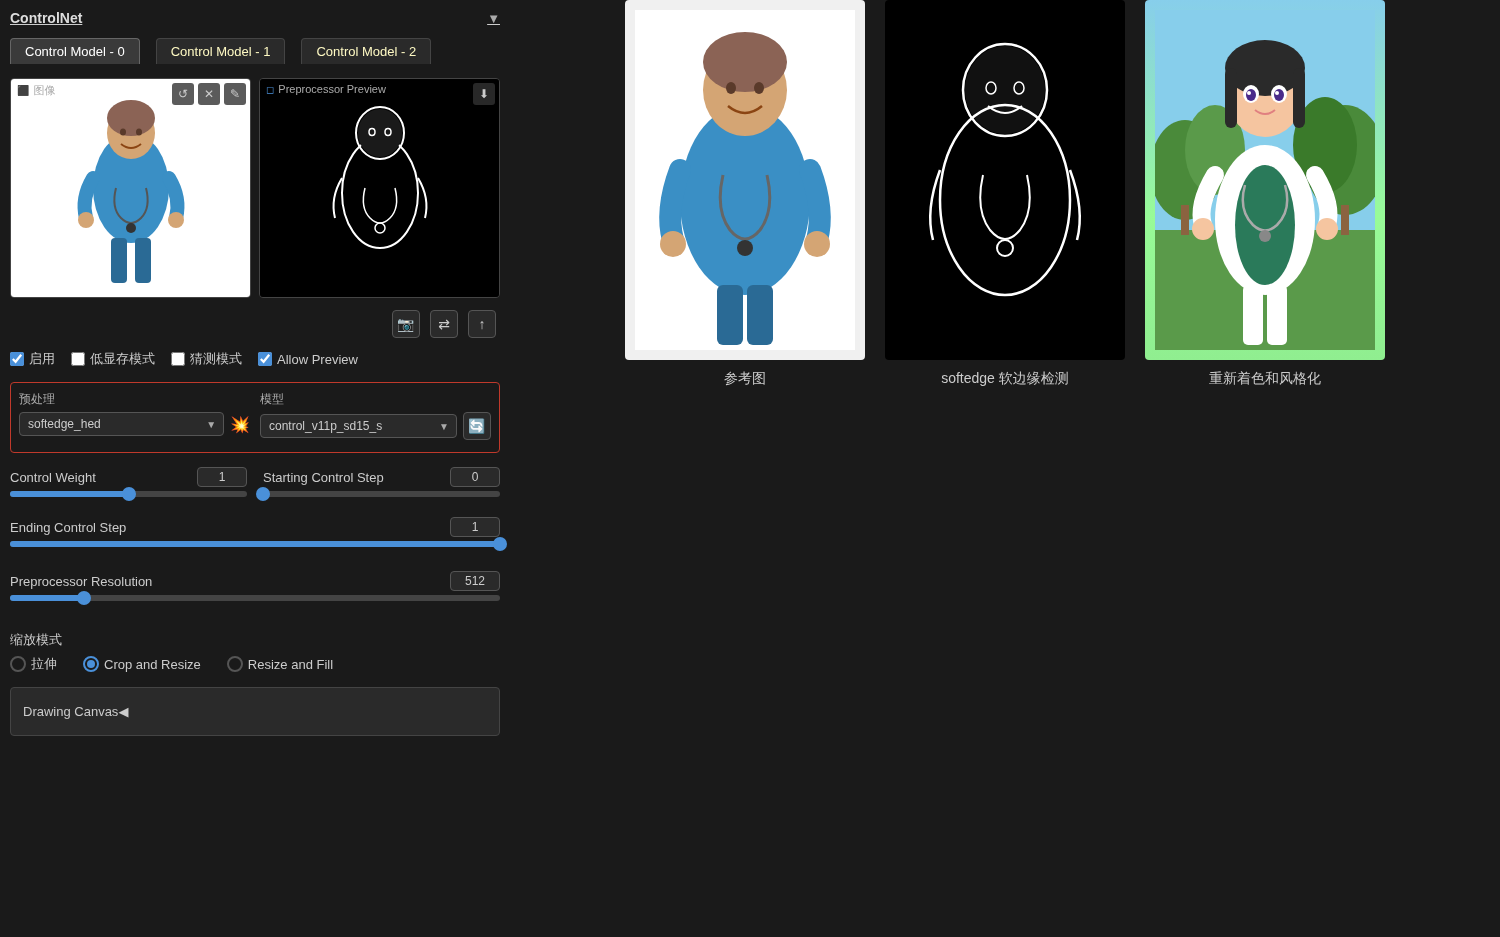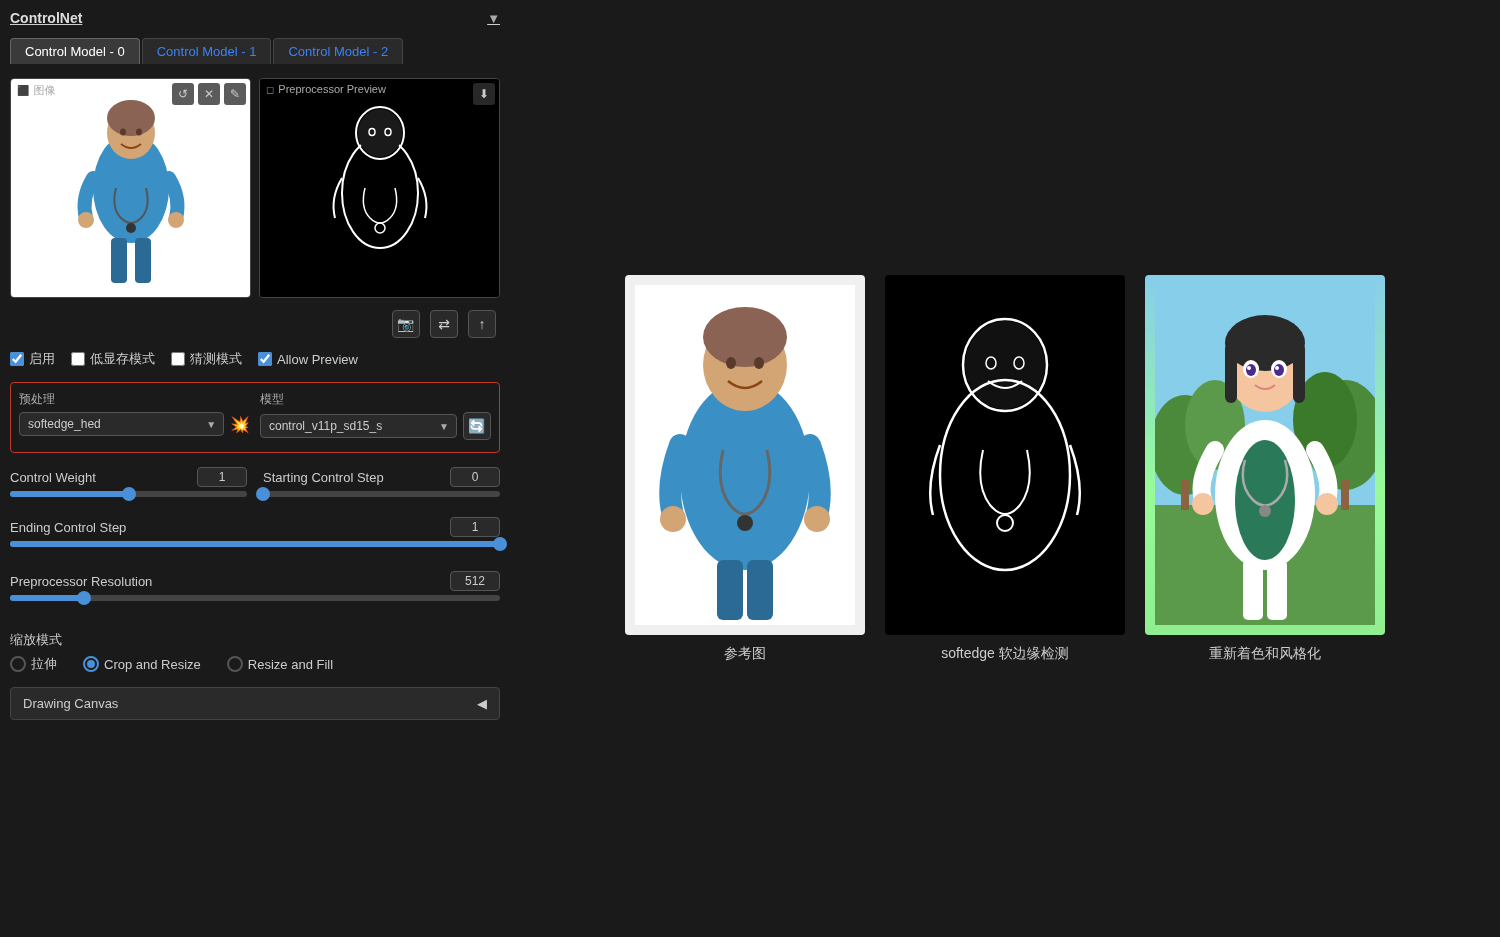--- a/index.html
+++ b/index.html
@@ -21,21 +21,20 @@
       display: flex;
       flex-direction: column;
       gap: 6px;
     }
 
     .right-panel {
       flex: 1;
       display: flex;
       flex-direction: column;
       align-items: center;
-      justify-content: center;
       gap: 20px;
     }
 
     .controlnet-header {
       display: flex;
       align-items: center;
       justify-content: space-between;
       margin-bottom: 6px;
       text-decoration: underline;
     }
@@ -46,30 +45,30 @@
       font-weight: bold;
     }
 
     .collapse-icon {
       color: #aaa;
       cursor: pointer;
     }
 
     .tabs {
       display: flex;
-      gap: 2px;
+      gap: 16px;
       margin-bottom: 8px;
     }
 
     .tab {
       padding: 5px 14px;
       border-radius: 4px 4px 0 0;
       cursor: pointer;
       font-size: 13px;
-      color: #3b82f6;
+      color: #fef9c3;
       background: #2a2a2a;
       border: 1px solid #444;
       border-bottom: none;
     }
 
     .tab.active {
       background: #3a3a3a;
       color: #fff;
       border-color: #666;
     }
@@ -346,25 +345,24 @@
     }
 
     .radio-label {
       color: #ccc;
       font-size: 13px;
     }
 
     .drawing-canvas-row {
       display: flex;
       align-items: center;
-      justify-content: space-between;
       background: #2a2a2a;
       border: 1px solid #444;
       border-radius: 4px;
-      padding: 8px 12px;
+      padding: 16px 12px;
       margin-top: 8px;
       cursor: pointer;
     }
 
     
     .output-images {
       display: flex;
       gap: 20px;
       align-items: flex-start;
     }

